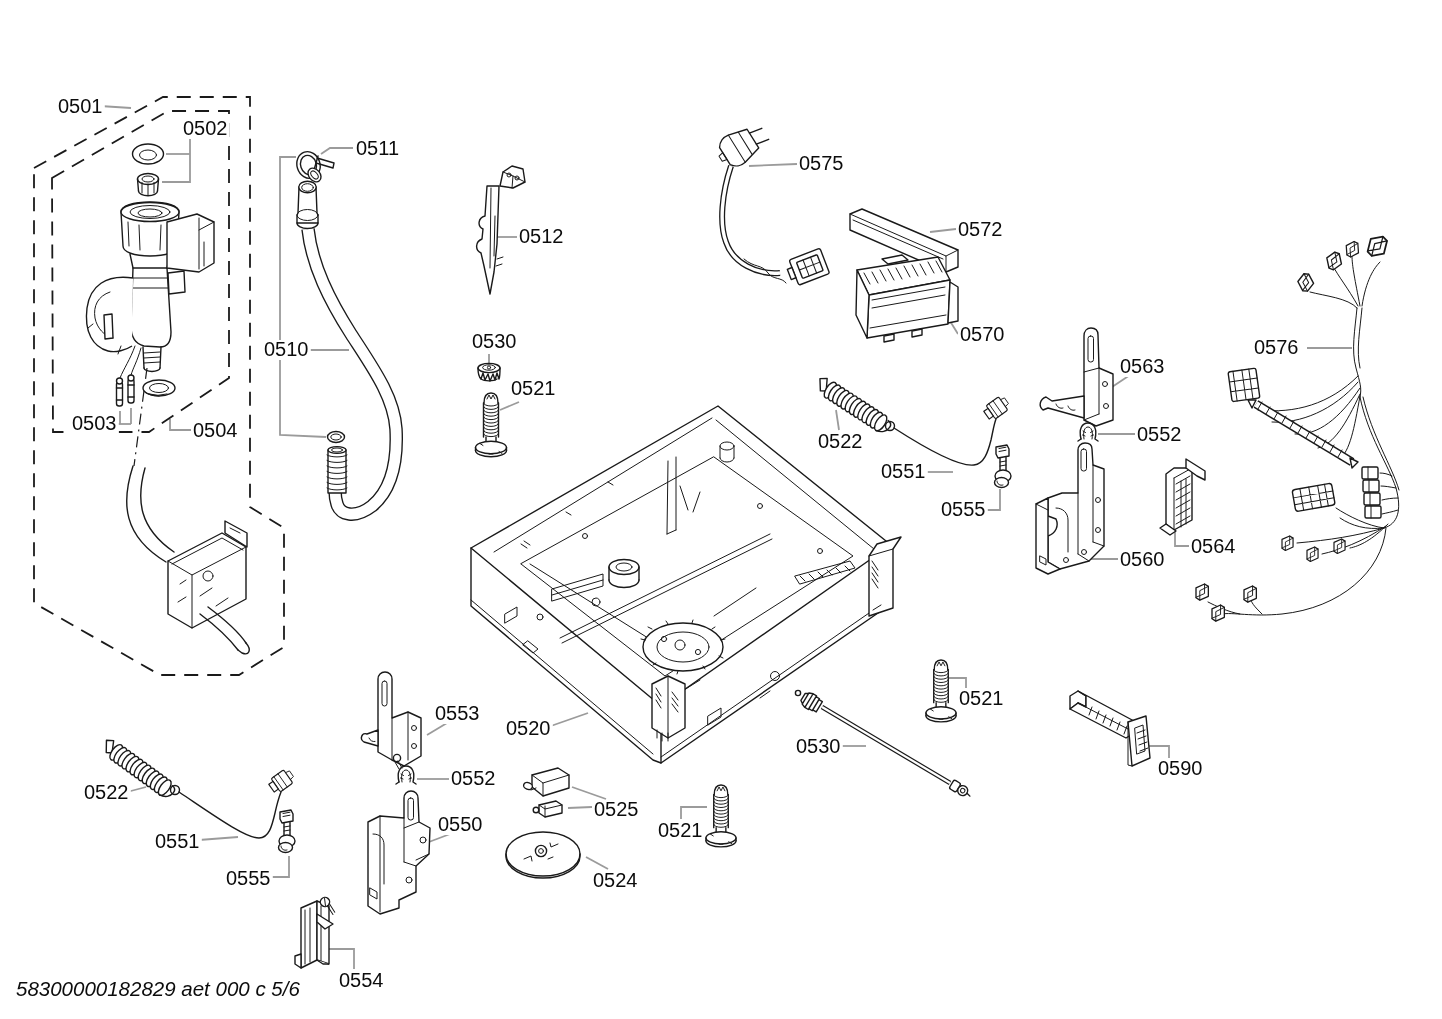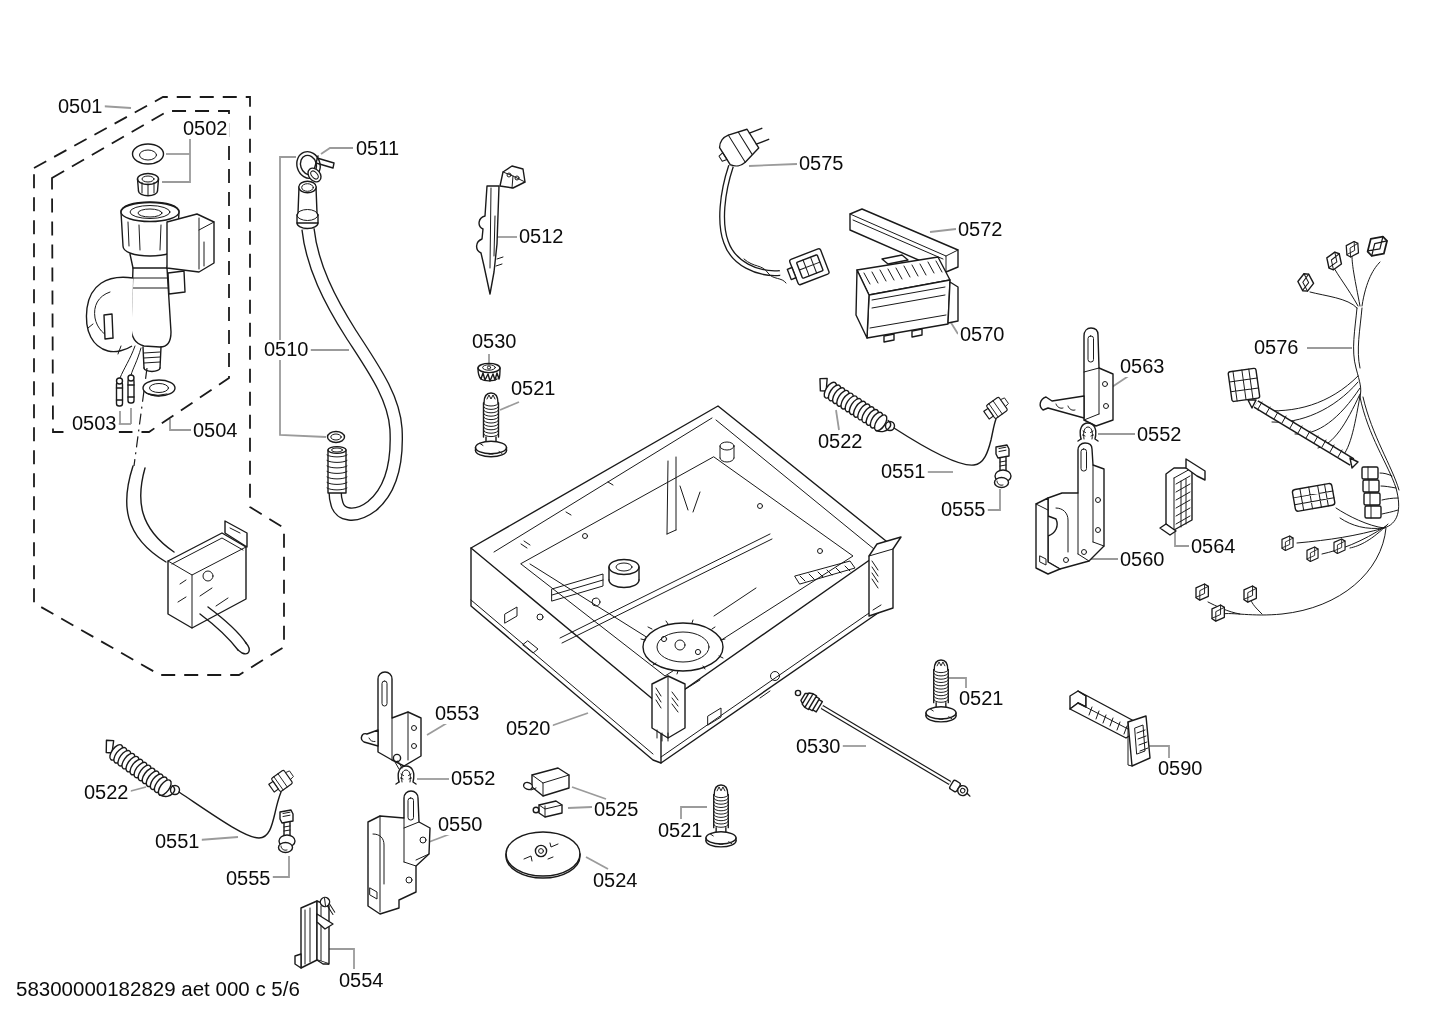--- a/index.html
+++ b/index.html
@@ -7,21 +7,21 @@
        font-family:"Liberation Sans",sans-serif;}
   #stage{position:absolute;left:0;top:16px;width:1442px;height:1019px;}
   svg{display:block;}
   .ink{stroke:#1a1a1a;fill:none;stroke-width:1.4;stroke-linecap:round;stroke-linejoin:round;}
   .inkf{stroke:#1a1a1a;fill:#ffffff;stroke-width:1.4;stroke-linejoin:round;}
   .thin{stroke:#1a1a1a;fill:none;stroke-width:1;stroke-linecap:round;stroke-linejoin:round;}
   .dash{stroke:#1a1a1a;fill:none;stroke-width:1.8;stroke-dasharray:14 9;}
   .dashdot{stroke:#1a1a1a;fill:none;stroke-width:1.2;stroke-dasharray:11 5 2 5;}
   .leader{stroke:#9b9b9b;fill:none;stroke-width:1.8;}
   .lbl{font-family:"Liberation Sans",sans-serif;font-size:20px;fill:#0c0c0c;}
-  #footer-text{position:absolute;left:16px;top:977px;font-size:20.5px;color:#0c0c0c;letter-spacing:0;}
+  #footer-text{position:absolute;left:16px;top:977px;font-size:20.5px;color:#0c0c0c;letter-spacing:0;font-style:italic;}
 </style>
 </head>
 <body>
 
 <div id="stage">
 <svg id="art" width="1442" height="1019" viewBox="0 0 1442 1019">
 
   <defs>
 
     <g id="screw">

